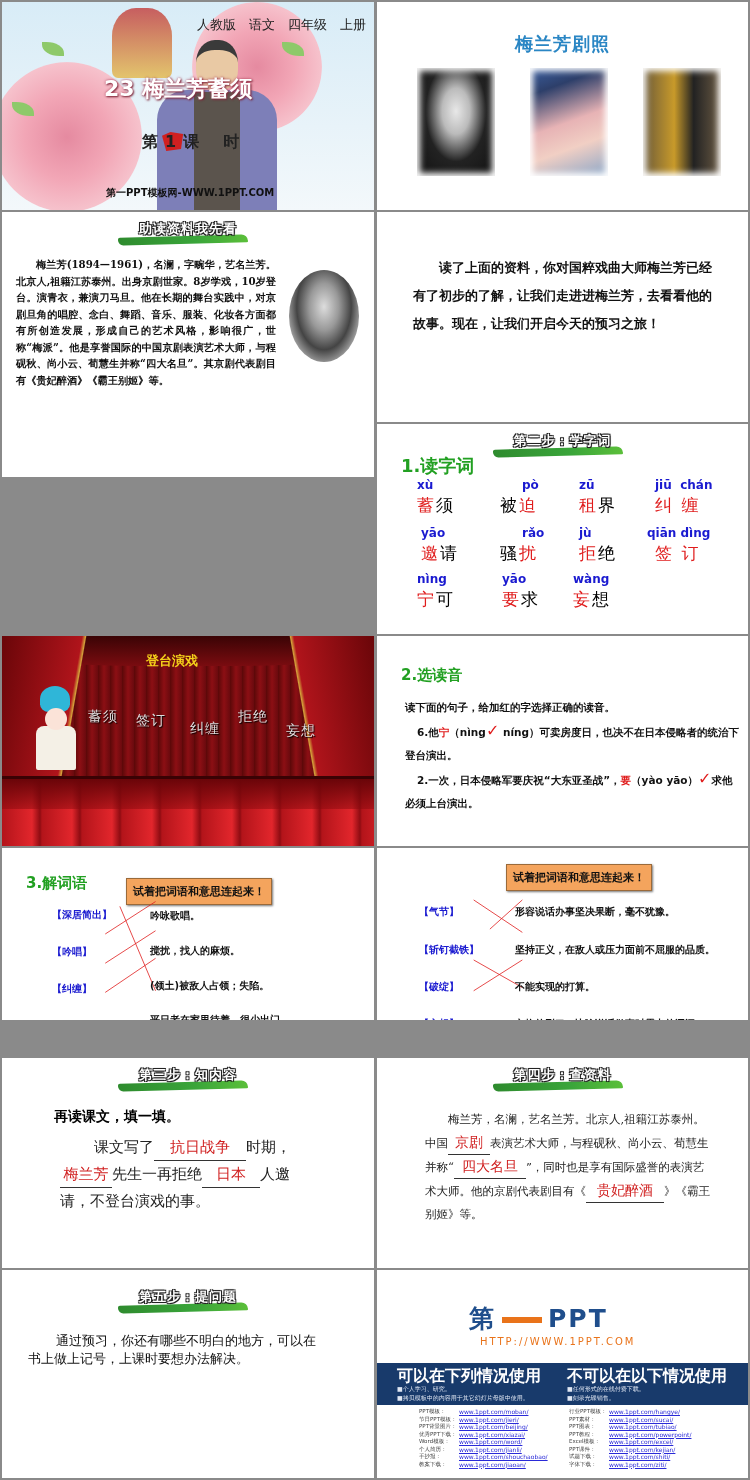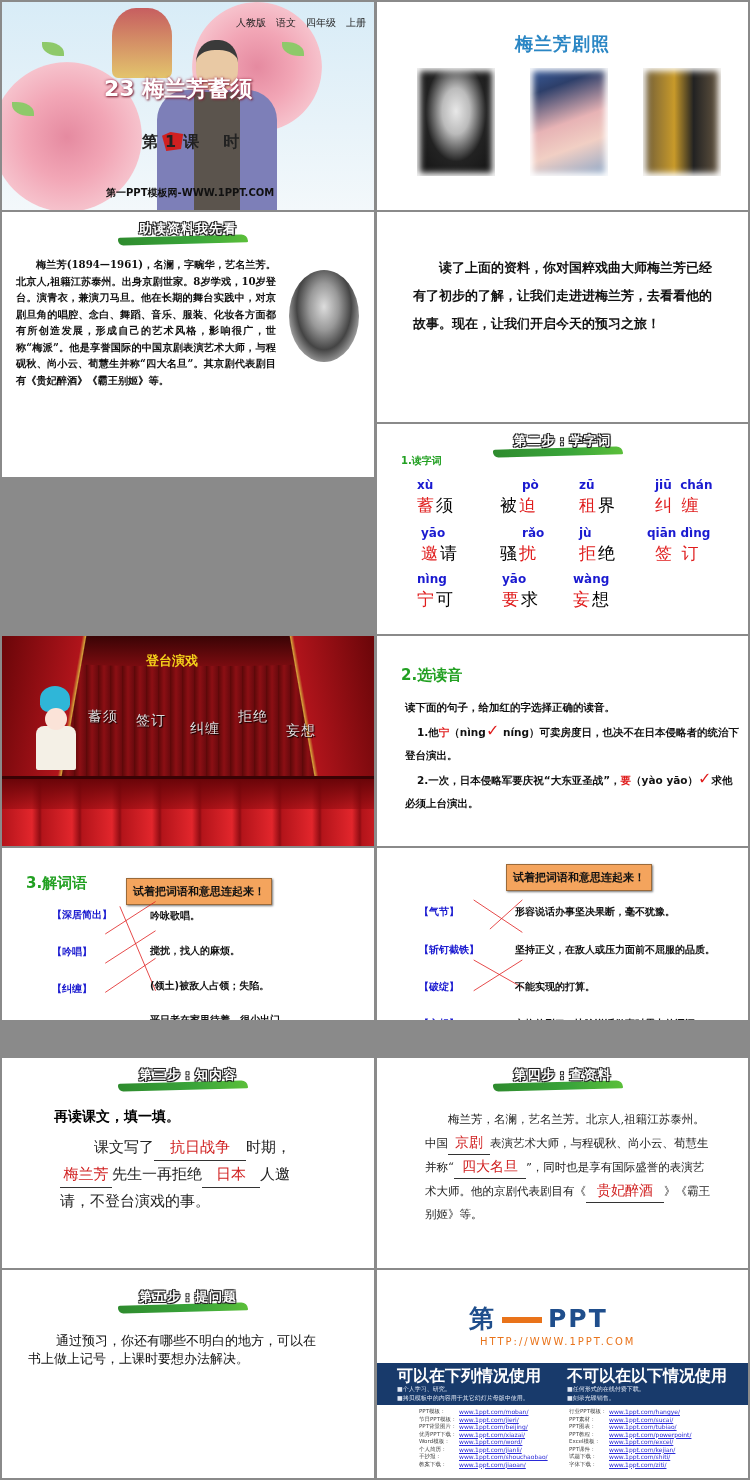--- a/index.html
+++ b/index.html
@@ -7,32 +7,32 @@
 .grid{position:absolute;left:0;top:0;width:750px;height:1480px}
 .slide{position:absolute;background:#fff;overflow:hidden;border:2px solid #8a8a8a}
 .c0{left:0;width:376px}.c1{left:375px;width:375px}
 .r0{top:0;height:212px}.r1{top:210px;height:269px}.r2{top:422px;height:214px}.r3{top:634px;height:214px}.r4{top:846px;height:176px}.r5{top:1056px;height:214px}.r6{top:1268px;height:212px}
 .serif{font-family:"DejaVu Serif","Liberation Serif",serif}
 
 .banner{position:absolute;left:50%;transform:translateX(-50%);text-align:center;width:140px;height:32px}
 .banner .txt{position:relative;z-index:2;font-weight:bold;font-size:13px;color:#fff;letter-spacing:1px;
  text-shadow:-1px -1px 0 #222,1px -1px 0 #222,-1px 1px 0 #222,1px 1px 0 #222,0 0 2px #000}
 .banner .stroke{position:absolute;left:0;top:16px;width:130px;height:8px;background:linear-gradient(90deg,#2e8b2e,#3aa53a 60%,#5bbf3a);border-radius:3px 10px 2px 8px;transform:rotate(-1.5deg)}
-.green-h{color:#22a022;font-weight:bold;font-size:10px}
+.green-h{color:#22a022;font-weight:bold;font-size:18px}
 .red{color:#e01c1c}
 
 .s1bg{position:absolute;inset:0;background:linear-gradient(180deg,#d8ecf7 0%,#e8f3f9 60%,#f3f8fb 100%)}
 .flower{position:absolute;border-radius:50%;background:radial-gradient(circle,#e58aa0 0%,#f2a6b6 40%,#f6c2cc 70%,rgba(246,194,204,0) 72%)}
 .leaf{position:absolute;width:22px;height:14px;background:#8ec96a;border-radius:0 80% 0 80%}
 .man{position:absolute;left:150px;top:38px;width:130px;height:172px}
 .man .head{position:absolute;left:44px;top:0;width:42px;height:50px;border-radius:45% 45% 40% 40%;background:#e9c9a4;border-top:10px solid #3a3a3a}
 .man .coat{position:absolute;left:5px;top:50px;width:120px;height:122px;background:#7d7fb8;border-radius:30px 30px 0 0}
 .man .vest{position:absolute;left:42px;top:52px;width:46px;height:120px;background:#5b544d}
 .opera{position:absolute;left:110px;top:6px;width:60px;height:70px;background:linear-gradient(#c23a3a,#e3b94a);border-radius:40% 40% 10% 10%;opacity:.8}
-.s1-top{position:absolute;right:8px;top:14px;font-size:10px;color:#222;word-spacing:6px}
+.s1-top{position:absolute;right:8px;top:14px;font-size:13px;color:#222;word-spacing:6px}
 .s1-title{position:absolute;left:102px;top:72px;font-size:22px;font-weight:bold;color:#fff;text-shadow:0 0 3px #b0405a,1px 1px 2px #6a2030}
 .s1-lesson{position:absolute;left:140px;top:130px;font-size:16px;font-weight:bold;color:#222;letter-spacing:4px}
 .s1-lesson .num{display:inline-block;background:#d02020;color:#222;padding:0 3px;clip-path:polygon(0 20%,40% 0,100% 10%,90% 90%,20% 100%)}
 .s1-site{position:absolute;left:104px;top:184px;font-size:10px;font-weight:bold;color:#111}
 
 .s2-title{position:absolute;top:30px;width:100%;text-align:center;font-size:18px;color:#2a86c4;font-weight:bold;letter-spacing:1px}
 .photo{position:absolute;top:66px;width:78px;height:108px;box-shadow:0 0 6px 3px #fff inset}
 .p1{left:40px;background:radial-gradient(ellipse at 50% 40%,#e8e8e8 0%,#bbb 25%,#222 55%,#111 100%)}
 .p2{left:153px;background:linear-gradient(160deg,#3b5fa0 0%,#2d3f6a 20%,#e7b3b5 50%,#f1cfc4 70%,#8aa6c8 100%)}
 .p3{left:266px;background:linear-gradient(90deg,#6b5a3a,#c89a2a 40%,#222 65%,#6b5b44)}
@@ -210,21 +210,21 @@
   <div class="stage-word" style="left:134px;top:76px">签订</div>
   <div class="stage-word" style="left:188px;top:84px">纠缠</div>
   <div class="stage-word" style="left:236px;top:72px">拒绝</div>
   <div class="stage-word" style="left:284px;top:86px">妄想</div>
 </div>
 
 <div class="slide c1 r3">
   <div class="green-h" style="position:absolute;left:24px;top:30px;font-size:15px">2.选读音</div>
   <div class="s8-body">
     <div>读下面的句子，给加红的字选择正确的读音。</div>
-    <div style="text-indent:12px"><span>1.他</span><span class="red">宁</span><span>（nìng</span><span class="check">✓</span> <span>níng）</span><span>可卖房度日，也决不在日本侵略者的统治下登台演出。</span></div>
+    <div style="text-indent:12px"><span>6.他</span><span class="red">宁</span><span>（nìng</span><span class="check">✓</span> <span>níng）</span><span>可卖房度日，也决不在日本侵略者的统治下登台演出。</span></div>
     <div style="text-indent:12px"><span>2.一次，日本侵略军要庆祝“大东亚圣战”，</span><span class="red">要</span><span>（yào</span> <span>yāo）</span><span class="check">✓</span><span>求他必须上台演出。</span></div>
   </div>
 </div>
 
 <div class="slide c0 r4">
   <div class="green-h" style="position:absolute;left:24px;top:26px;font-size:15px">3.解词语</div>
   <div class="orange-box" style="left:124px;top:30px">试着把词语和意思连起来！</div>
   <svg class="lines" viewBox="0 0 376 212">
     <line x1="104" y1="72" x2="148" y2="176" stroke="#e02020" stroke-width="1"></line>
     <line x1="86" y1="106" x2="148" y2="66" stroke="#e02020" stroke-width="1"></line>

